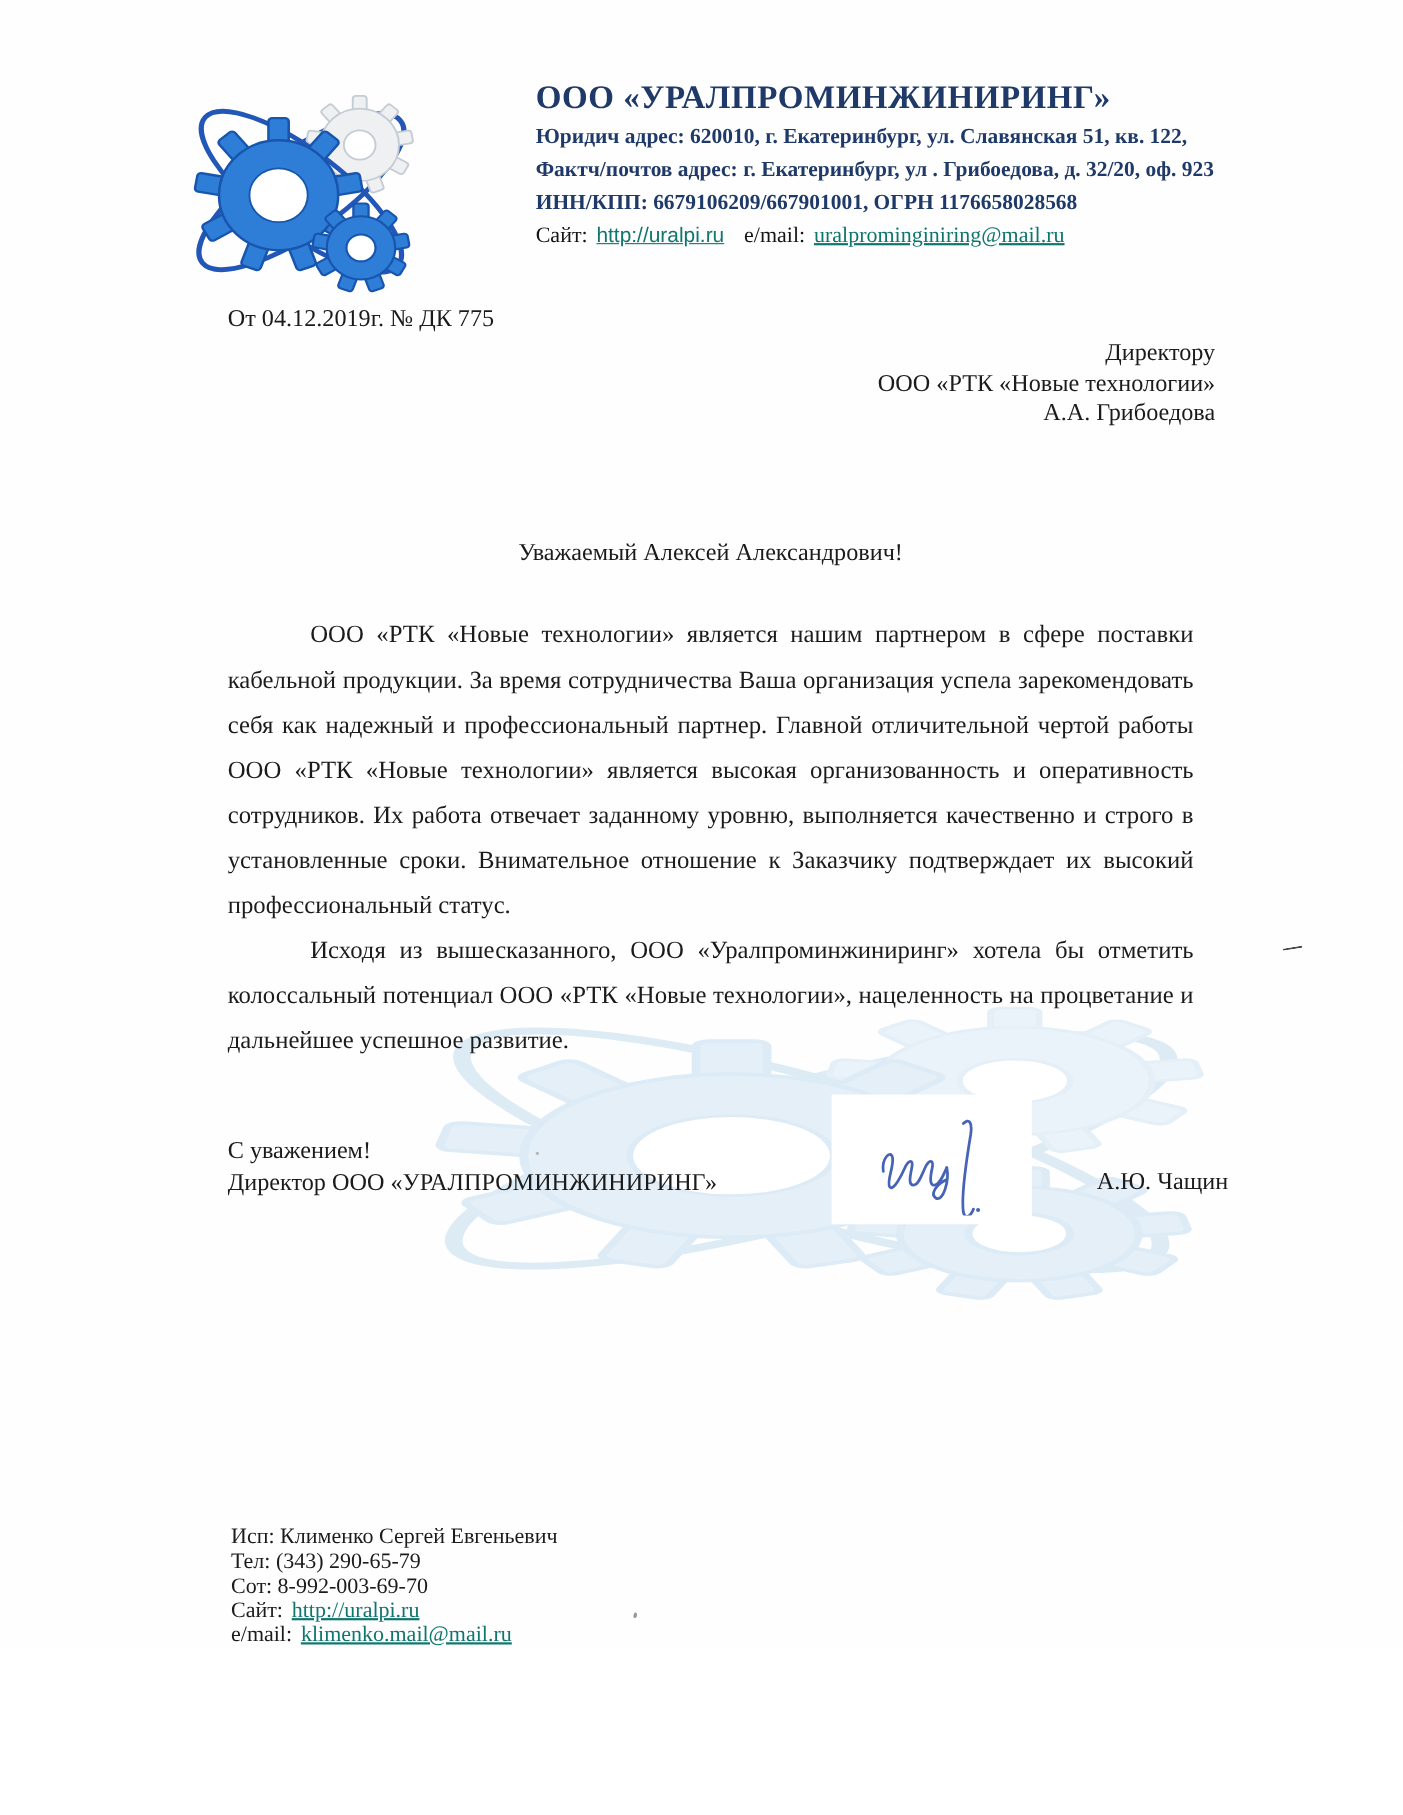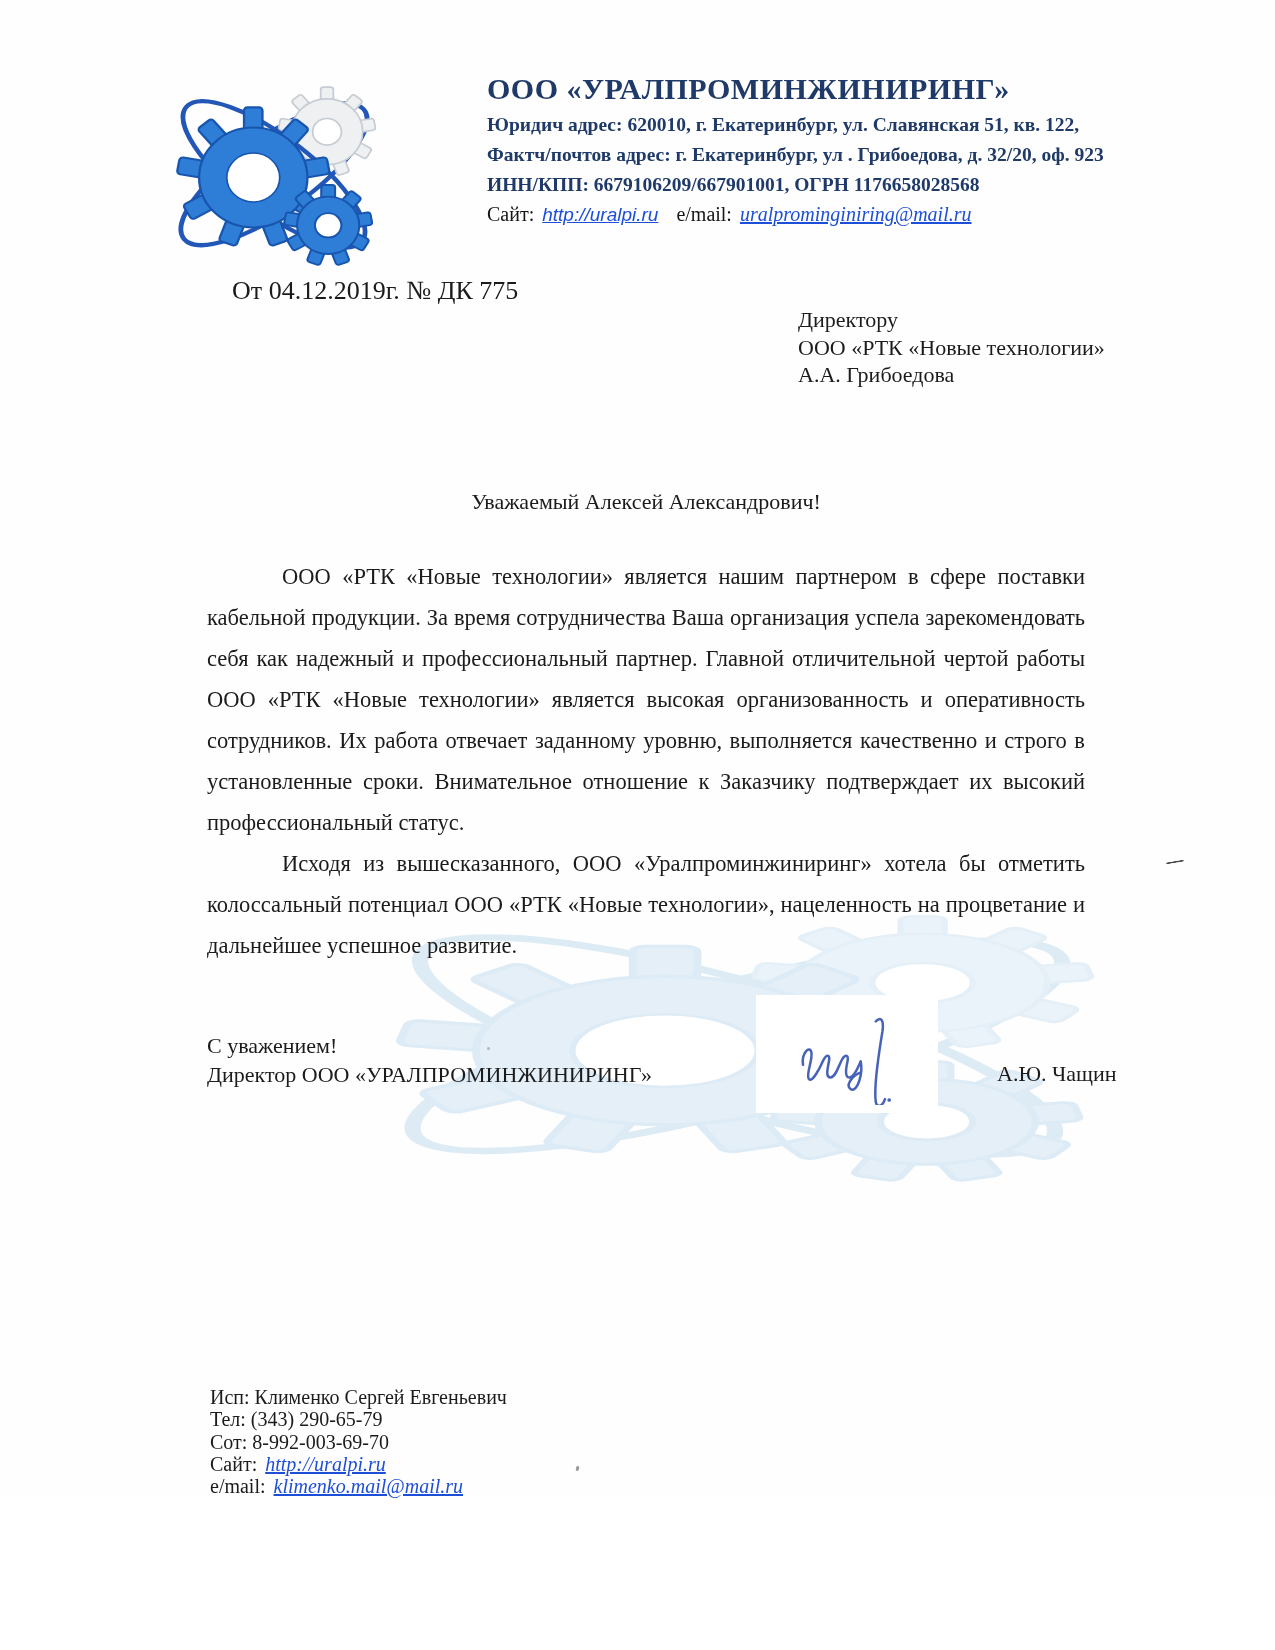--- a/index.html
+++ b/index.html
@@ -23,27 +23,27 @@
   
   .header-text{position:absolute;left:487px;top:72px;width:640px;}
   .company-title{
     font-size:30px;font-weight:bold;color:#1f3a68;letter-spacing:0.5px;white-space:nowrap;
   }
   .addr-line{
     font-size:19.5px;font-weight:bold;color:#1f3a68;margin-top:8px;white-space:nowrap;
   }
   .site-line{font-size:20px;color:#151515;margin-top:7px;white-space:nowrap;}
   .site-line .lbl{color:#151515;}
-  a.doc-link{color:#1d4ed8;text-decoration:underline;cursor:pointer;font-style:italic;}
+  a.doc-link{color:#0f766e;text-decoration:underline;cursor:pointer;}
   .url-sans{font-family:"Liberation Sans","DejaVu Sans",sans-serif;font-size:19px;}
   .gap{display:inline-block;width:18px;}
   .gap-sm{display:inline-block;width:8px;}
   
-  .ref-line{position:absolute;left:207px;top:276px;font-size:26px;margin-left:25px;}
-  .recipient{position:absolute;left:798px;top:306px;font-size:22px;line-height:27.5px;}
+  .ref-line{position:absolute;left:207px;top:276px;font-size:22px;}
+  .recipient{position:absolute;left:798px;top:306px;font-size:22px;line-height:27.5px;text-align:right;}
   .salutation{position:absolute;left:207px;top:489px;width:878px;text-align:center;font-size:22px;}
   .body-text{
     position:absolute;left:207px;top:556px;width:878px;
     font-size:22.5px;line-height:41px;text-align:justify;
   }
   .body-text p{margin:0;text-indent:75px;}
   
   .closing-block{position:absolute;left:207px;top:1031px;font-size:22px;line-height:29px;white-space:nowrap;}
   .sig-patch{position:absolute;left:756px;top:995px;width:182px;height:118px;background:#ffffff;}
   .sig-svg{position:absolute;left:28px;top:18px;}

